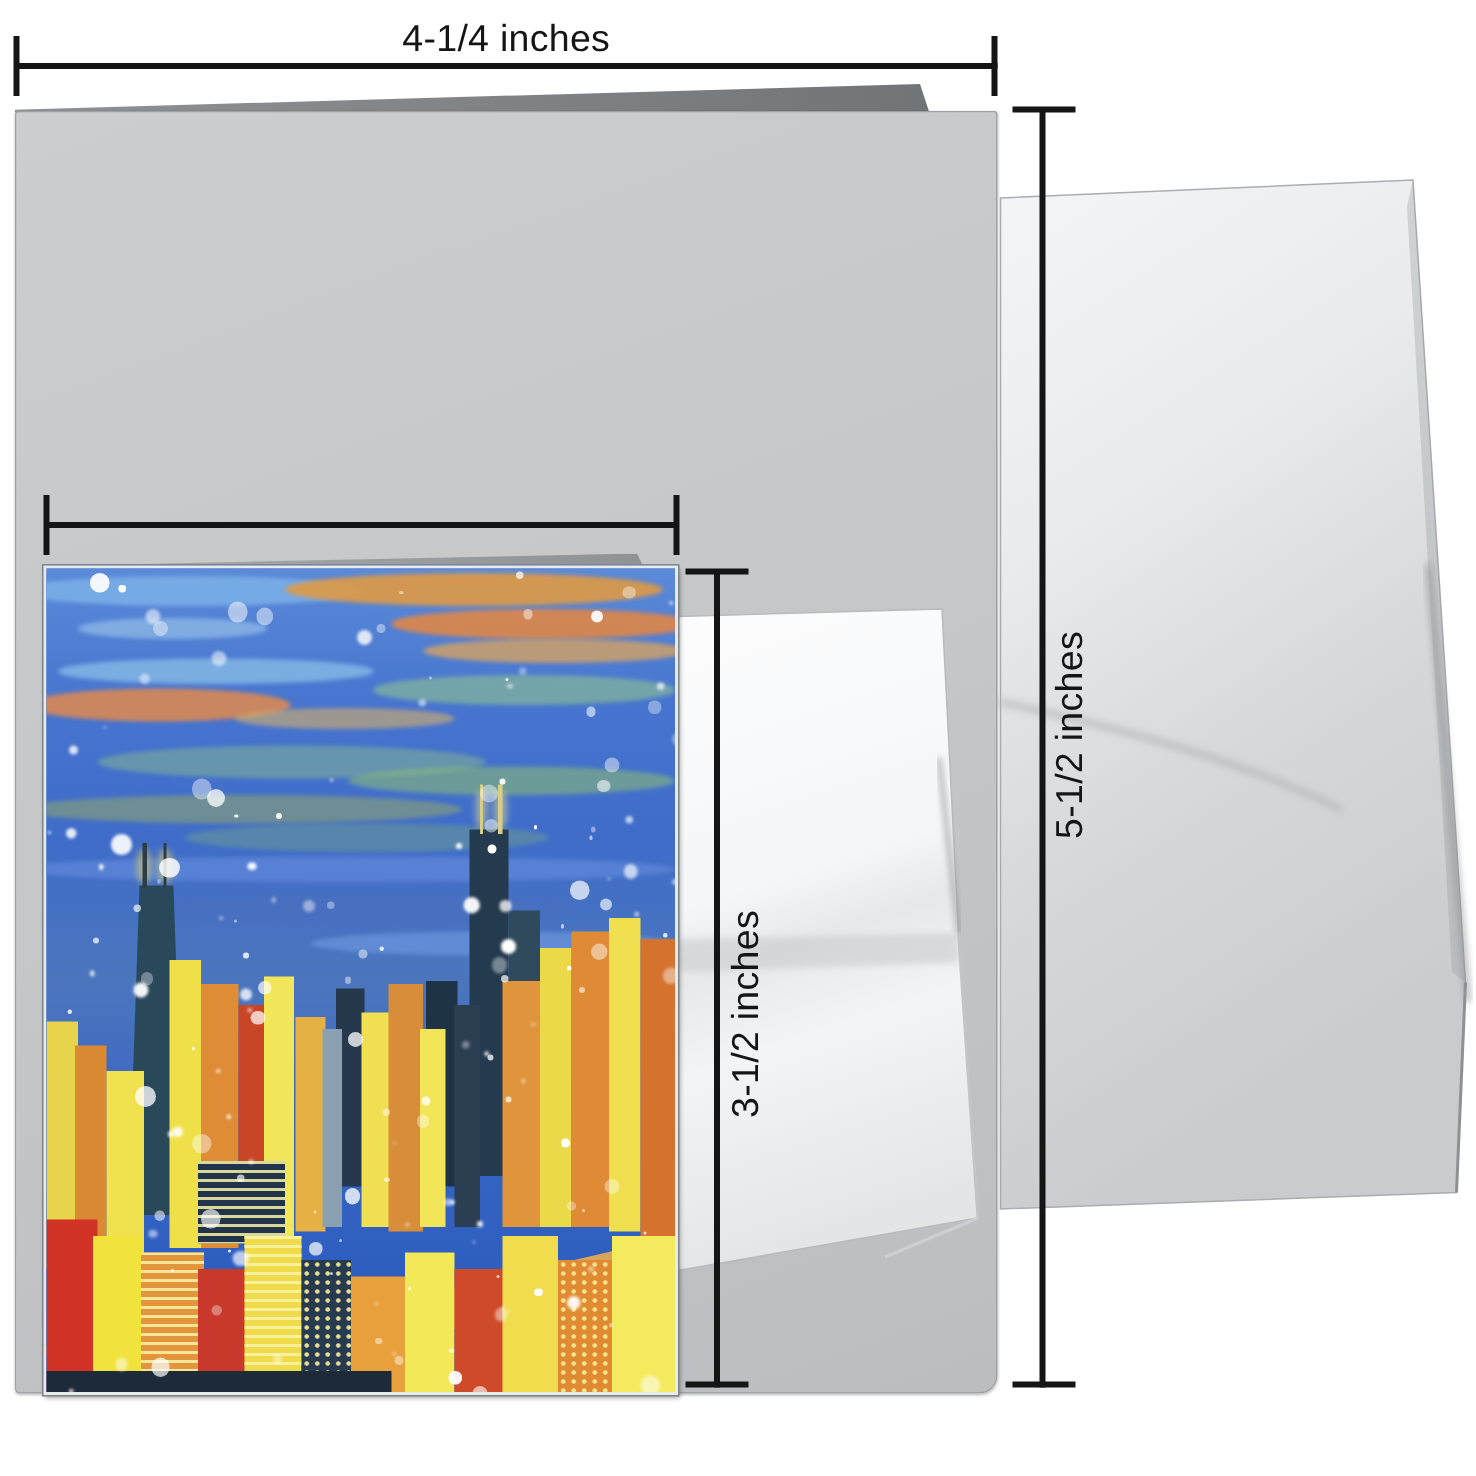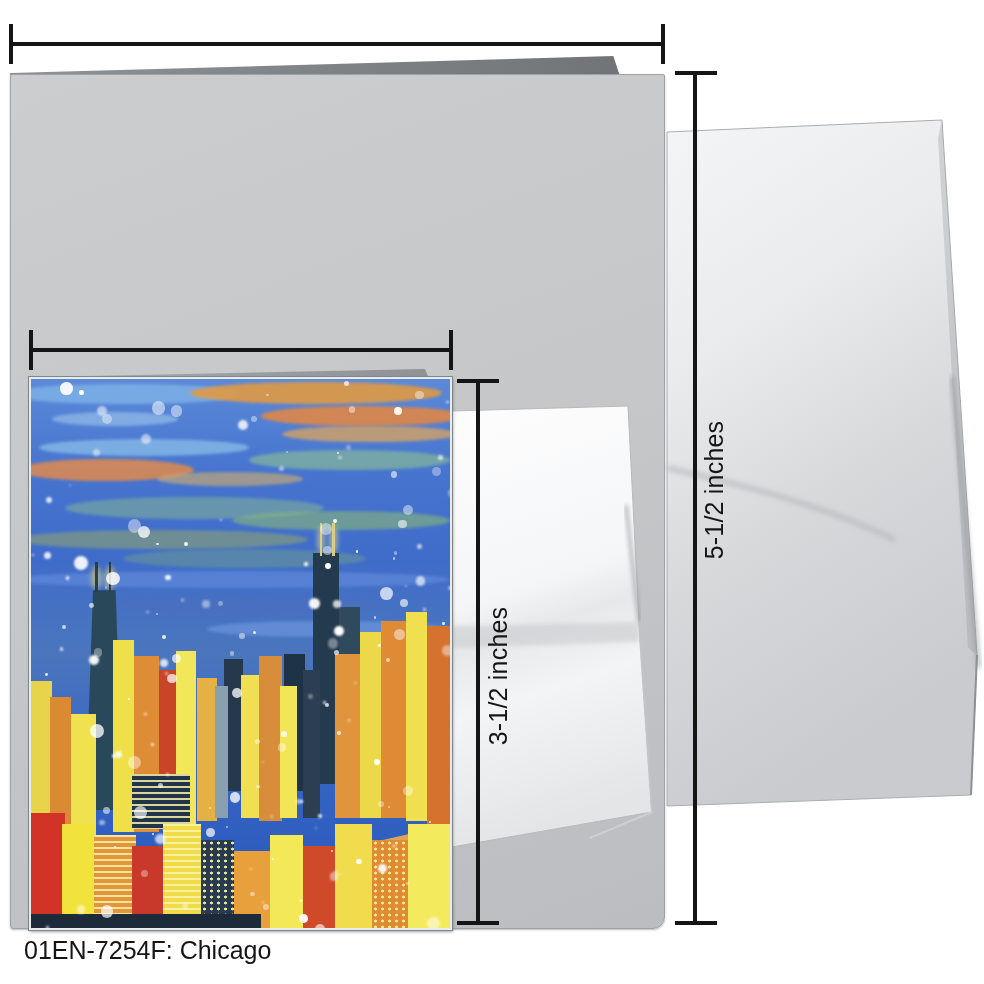--- a/index.html
+++ b/index.html
@@ -304,20 +304,21 @@
         <div class="snow" style="left: 98.15%; top: 44.35%; width: 2.6px; height: 2.6px; background: rgb(255, 255, 255); opacity: 0.82; border-radius: 50%;"></div>
         <div class="snow" style="left: 19.38%; top: 68.38%; width: 3.5px; height: 3.5px; background: rgb(255, 255, 255); opacity: 0.86; border-radius: 50%; filter: blur(1.2px);"></div>
         <div class="snow" style="left: 66.15%; top: 57.33%; width: 4.9px; height: 4.9px; background: rgb(255, 255, 255); opacity: 0.37; border-radius: 50%; filter: blur(1.2px);"></div>
       </div>
   </div>
 
   <div class="grp">
     <div class="dline abs" style="left:10px;top:42px;width:655px;height:4px;"></div>
     <div class="dline abs" style="left:9px;top:24px;width:4px;height:40px;"></div>
     <div class="dline abs" style="left:661px;top:24px;width:4px;height:40px;"></div>
+    <div class="dlabel center abs" style="left:10px;top:12px;width:655px;">4-1/4 inches</div>
   </div>
 
   <div class="grp">
     <div class="dline abs" style="left:693px;top:73px;width:4px;height:852px;"></div>
     <div class="dline abs" style="left:675px;top:71px;width:42px;height:4px;"></div>
     <div class="dline abs" style="left:675px;top:921px;width:42px;height:4px;"></div>
     <div class="dlabel vlabel" style="left:714px;top:490px;">5-1/2 inches</div>
   </div>
 
   <div class="grp">
@@ -326,14 +327,13 @@
     <div class="dline abs" style="left:449px;top:330px;width:4px;height:40px;"></div>
   </div>
 
   <div class="grp">
     <div class="dline abs" style="left:476px;top:381px;width:4px;height:544px;"></div>
     <div class="dline abs" style="left:457px;top:379px;width:42px;height:4px;"></div>
     <div class="dline abs" style="left:457px;top:921px;width:42px;height:4px;"></div>
     <div class="dlabel vlabel" style="left:498px;top:676px;">3-1/2 inches</div>
   </div>
 
-  <div class="caption">01EN-7254F: Chicago</div>
 </div>
 
 </body></html>

